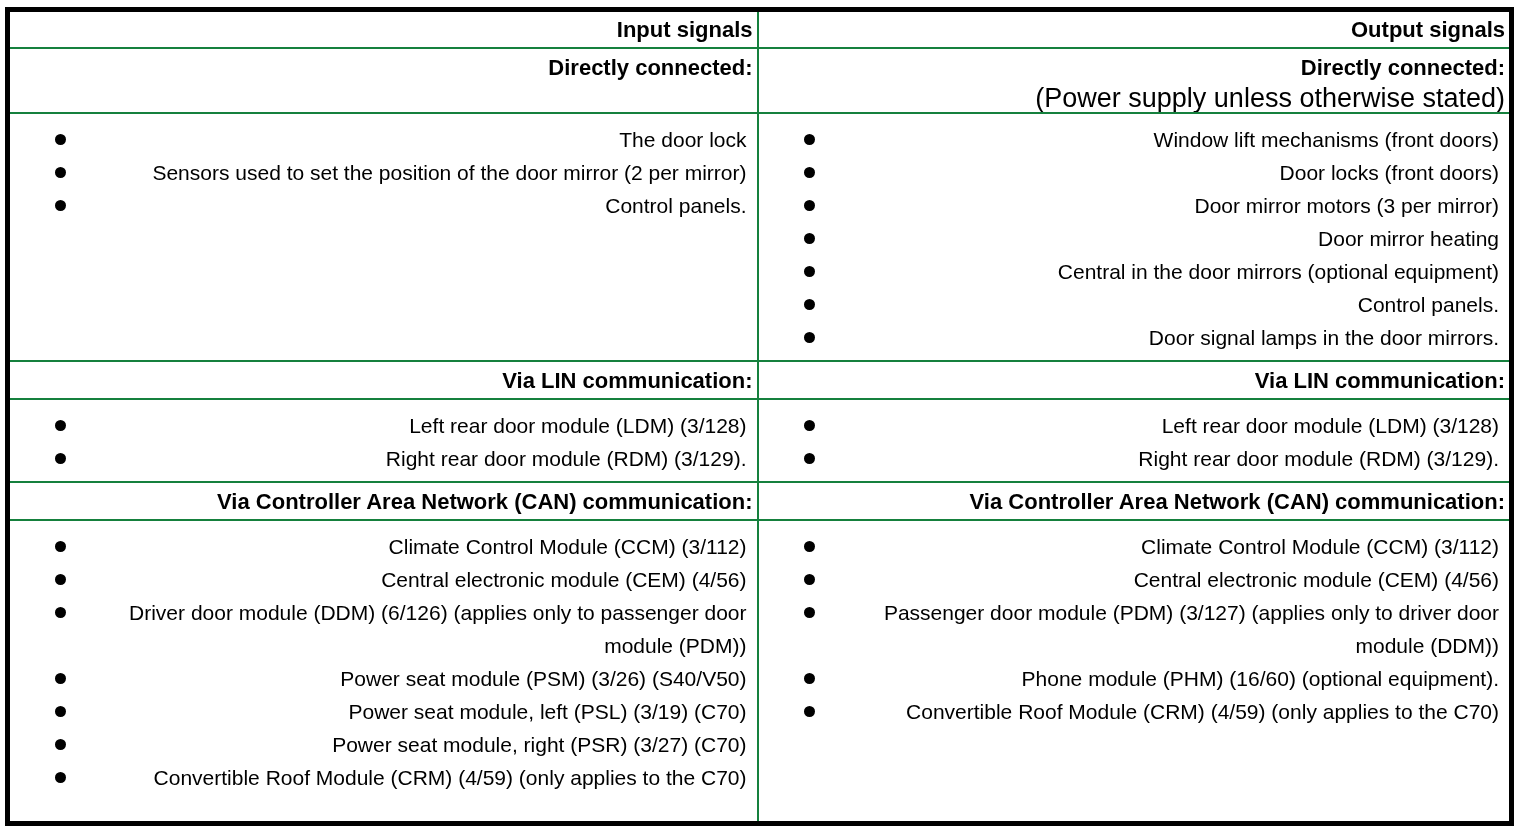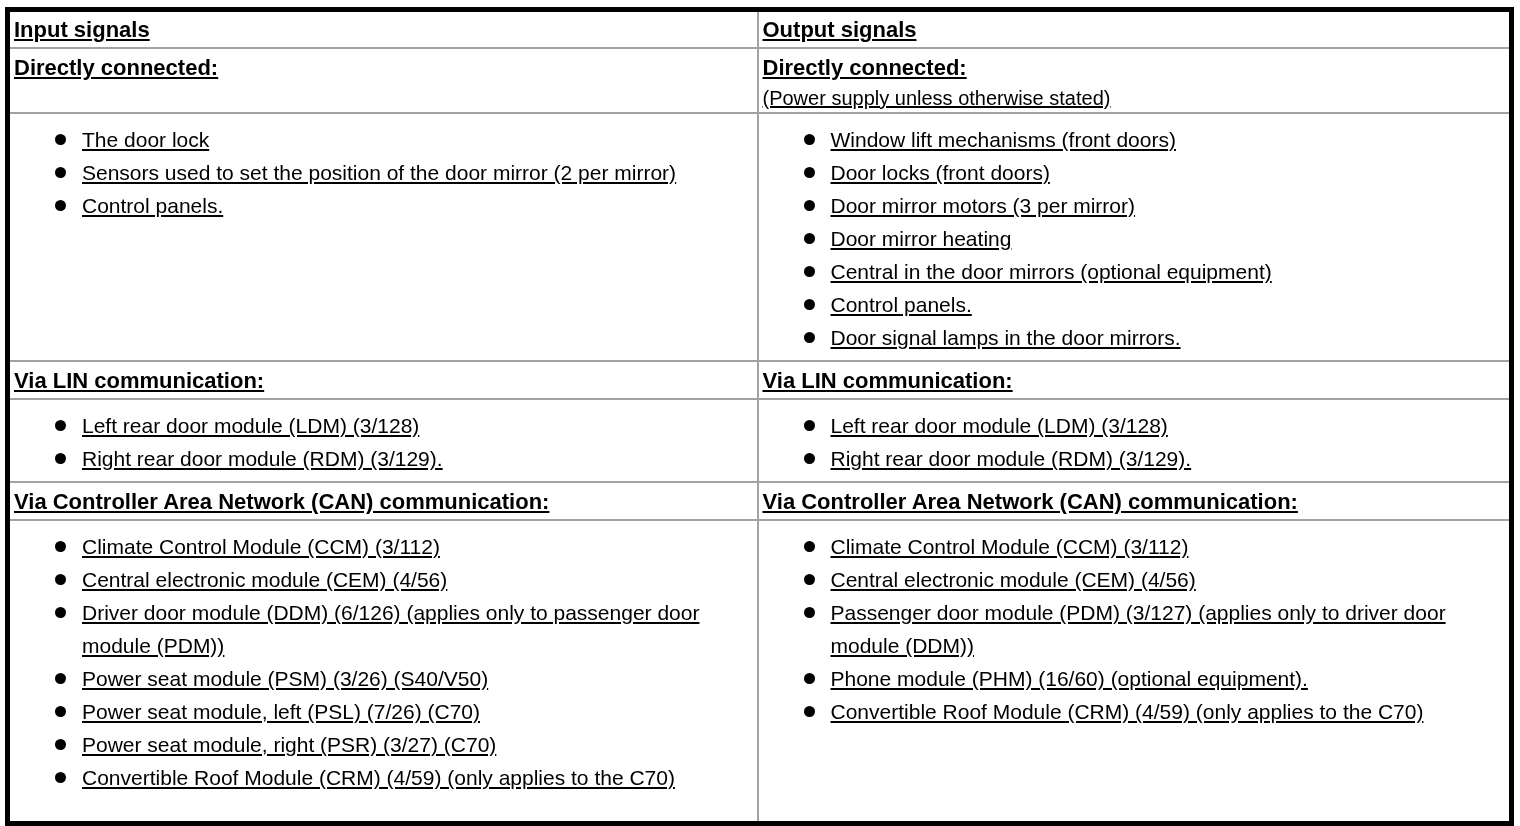--- a/index.html
+++ b/index.html
@@ -23,26 +23,25 @@
     position: absolute;
     left: 5px;
     top: 7px;
     width: 1504px;
     border-collapse: collapse;
     table-layout: fixed;
     border: 5px solid #000000;
   }
   table.doc-table th,
   table.doc-table td {
-    border: 2px solid #a3a3a3;
+    border: 2px solid #15803d;
     vertical-align: top;
-    text-align: left;
+    text-align: right;
     padding: 0;
     overflow: hidden;
-    text-decoration: underline;
   }
   col.c-left  { width: 750px; }
   col.c-right { width: 754px; }
 
   
   tr.r-head  { height: 38px; }
   tr.r-dc    { height: 53px; }
   tr.r-b1    { height: 244px; }
   tr.r-lin   { height: 38px; }
   tr.r-linb  { height: 77px; }
@@ -55,21 +54,21 @@
     padding: 5px 4px 4px 4px;
     line-height: 26px;
   }
   .sec-title {
     font-size: 22px;
     font-weight: bold;
     padding: 5px 4px 2px 4px;
     line-height: 27px;
   }
   .sec-note {
-    font-size: 20px;
+    font-size: 27px;
     font-weight: normal;
     padding: 2px 4px 0 4px;
     line-height: 27px;
   }
   ul.blist {
     list-style: none;
     margin: 0;
     padding: 9px 10px 6px 16px;
   }
   ul.blist li {
@@ -172,21 +171,21 @@
       </td>
     </tr>
 
     <tr class="r-canb">
       <td>
         <ul class="blist">
           <li><span class="dot"></span><span>Climate Control Module (CCM) (3/112)</span></li>
           <li><span class="dot"></span><span>Central electronic module (CEM) (4/56)</span></li>
           <li><span class="dot"></span><span>Driver door module (DDM) (6/126) (applies only to passenger door module (PDM))</span></li>
           <li><span class="dot"></span><span>Power seat module (PSM) (3/26) (S40/V50)</span></li>
-          <li><span class="dot"></span><span>Power seat module, left (PSL) (7/26) (C70)</span></li>
+          <li><span class="dot"></span><span>Power seat module, left (PSL) (3/19) (C70)</span></li>
           <li><span class="dot"></span><span>Power seat module, right (PSR) (3/27) (C70)</span></li>
           <li><span class="dot"></span><span>Convertible Roof Module (CRM) (4/59) (only applies to the C70)</span></li>
         </ul>
       </td>
       <td>
         <ul class="blist">
           <li><span class="dot"></span><span>Climate Control Module (CCM) (3/112)</span></li>
           <li><span class="dot"></span><span>Central electronic module (CEM) (4/56)</span></li>
           <li><span class="dot"></span><span>Passenger door module (PDM) (3/127) (applies only to driver door module (DDM))</span></li>
           <li><span class="dot"></span><span>Phone module (PHM) (16/60) (optional equipment).</span></li>

